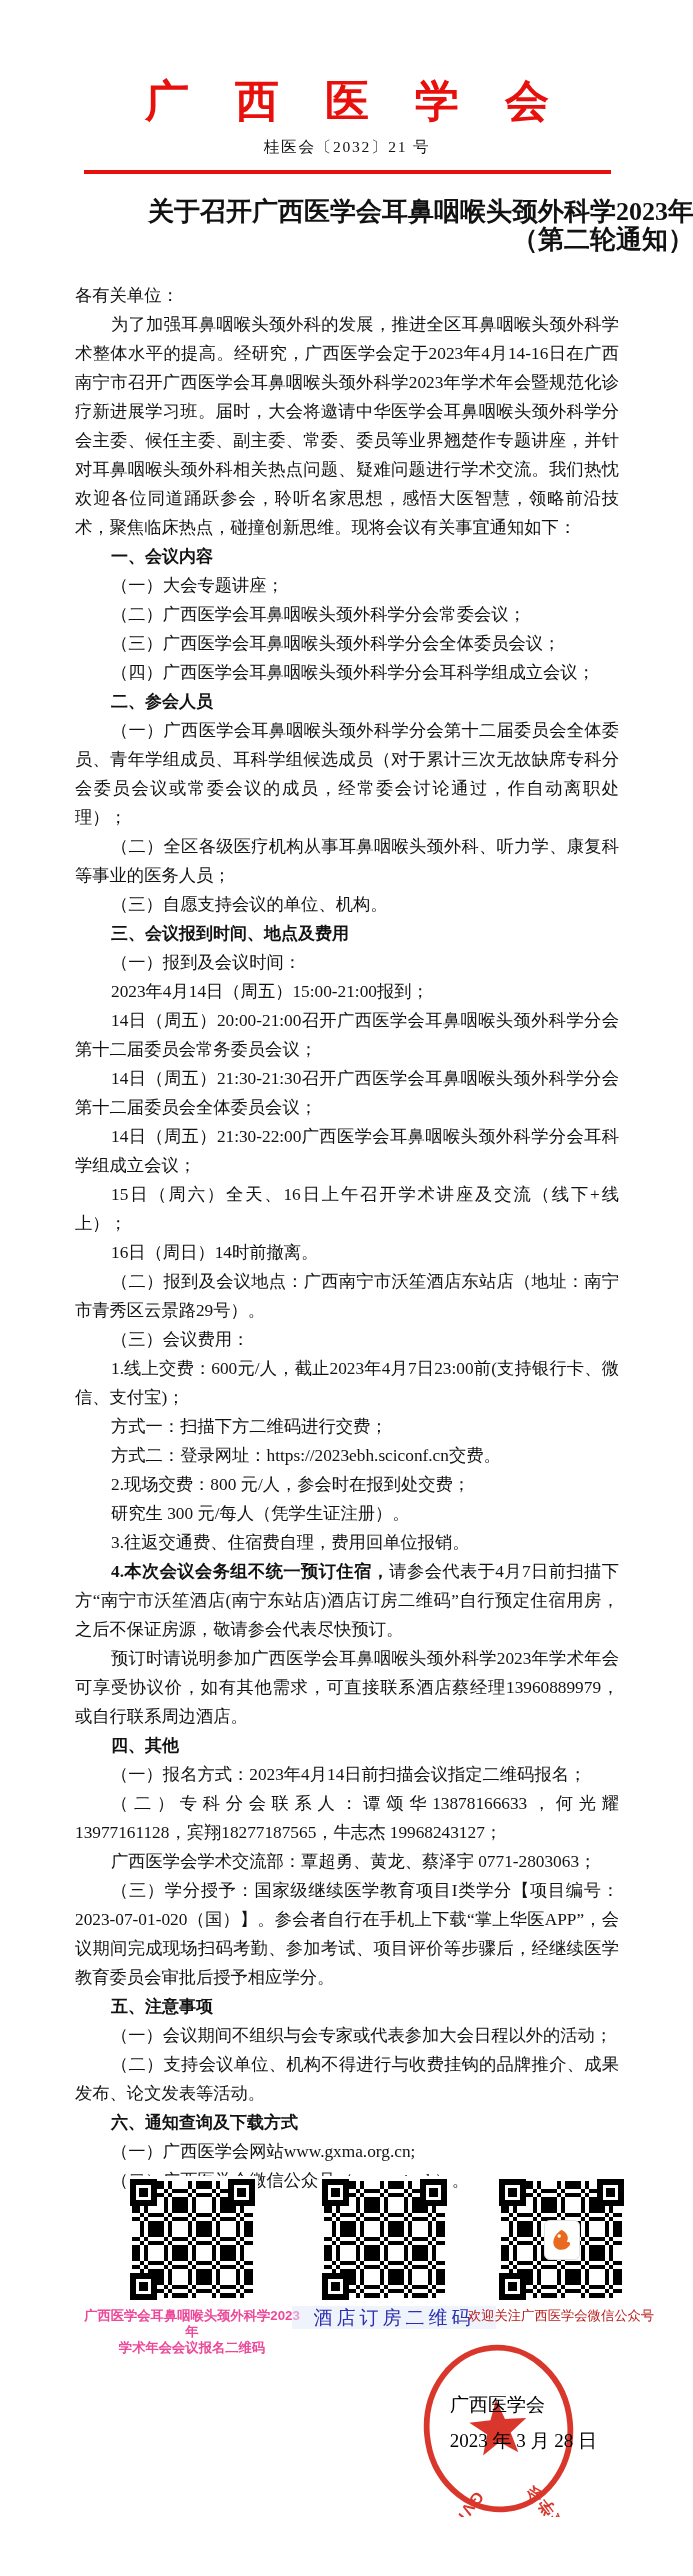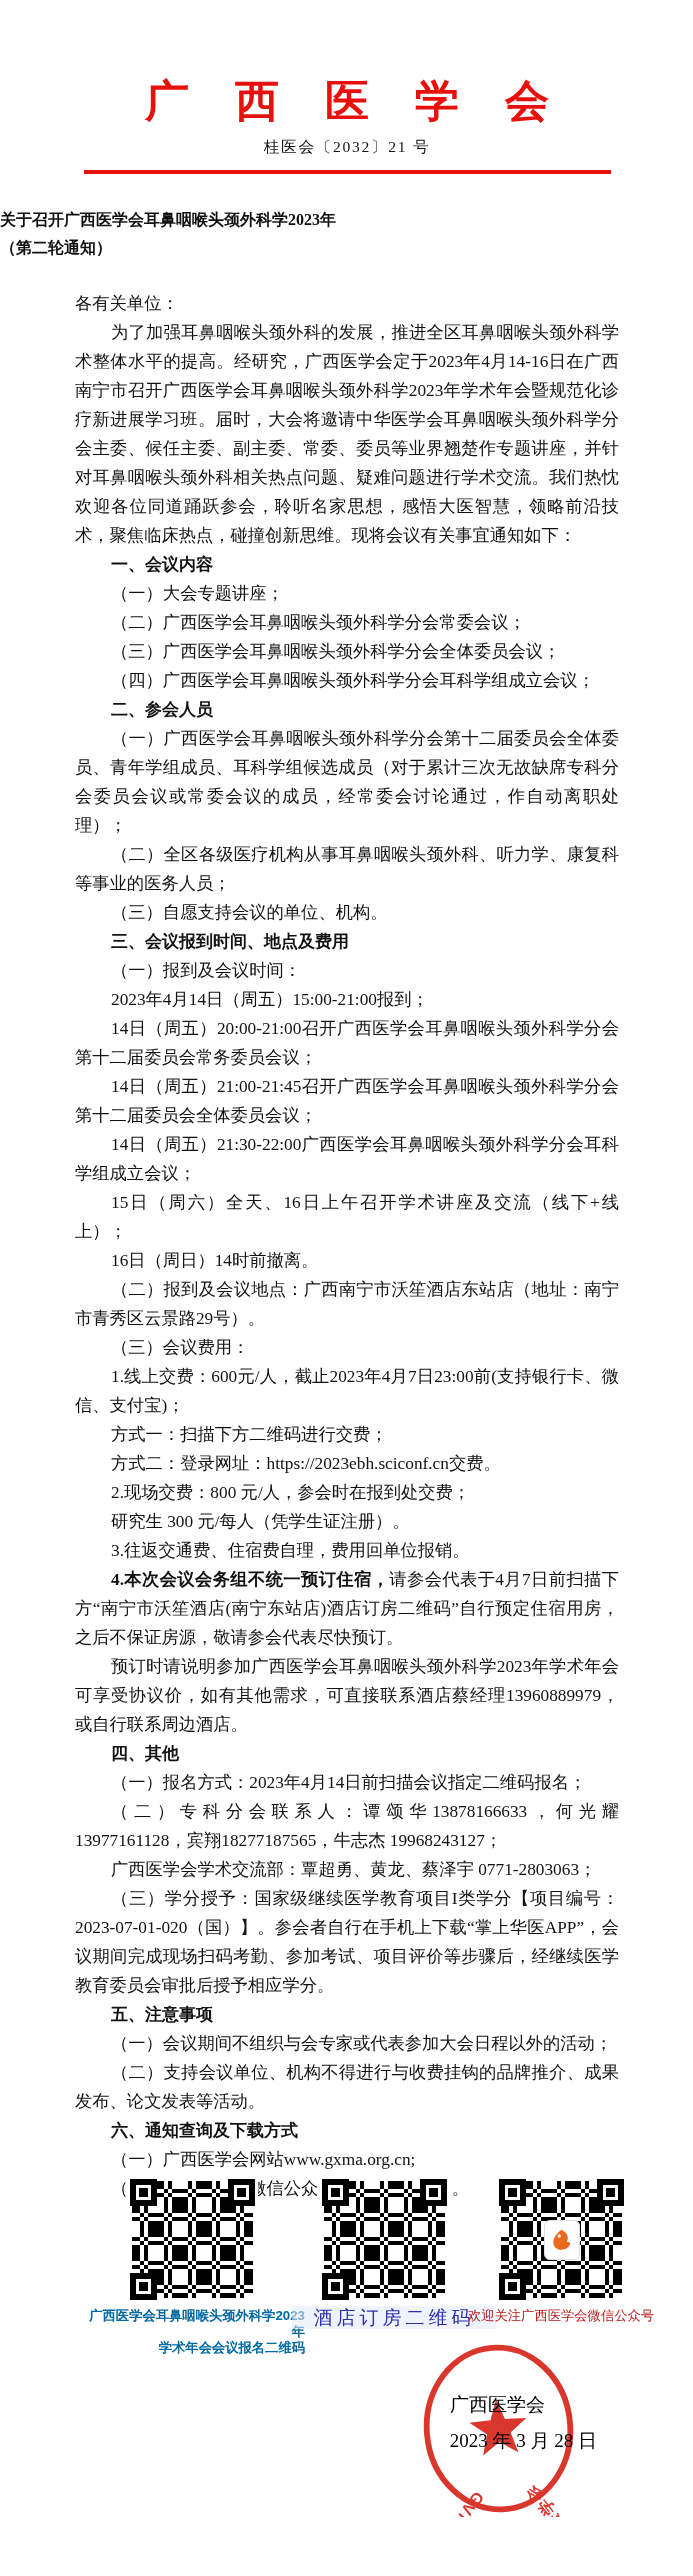--- a/index.html
+++ b/index.html
@@ -31,24 +31,24 @@
     letter-spacing:1.7px;
     line-height:19.7px;
   }
   .red-rule{
     width:527px;
     height:4px;
     background:#e8100c;
     margin:14px auto 0 auto;
   }
   .doc-title{
-    margin-top:32px;
-    text-align:left;
+    margin-top:24px;
+    text-align:right;
     font-weight:bold;
-    font-size:16px;
+    font-size:26px;
     line-height:28px;
   }
   
   .body-text{
     width:544px;
     margin:26.6px auto 0 auto;
     font-size:17.3px;
     line-height:29px;
     text-align:justify;
   }
@@ -136,21 +136,21 @@
         <div class="para">（三）广西医学会耳鼻咽喉头颈外科学分会全体委员会议；</div>
         <div class="para">（四）广西医学会耳鼻咽喉头颈外科学分会耳科学组成立会议；</div>
         <div class="para heading">二、参会人员</div>
         <div class="para">（一）广西医学会耳鼻咽喉头颈外科学分会第十二届委员会全体委员、青年学组成员、耳科学组候选成员（对于累计三次无故缺席专科分会委员会议或常委会议的成员，经常委会讨论通过，作自动离职处理）；</div>
         <div class="para">（二）全区各级医疗机构从事耳鼻咽喉头颈外科、听力学、康复科等事业的医务人员；</div>
         <div class="para">（三）自愿支持会议的单位、机构。</div>
         <div class="para heading">三、会议报到时间、地点及费用</div>
         <div class="para">（一）报到及会议时间：</div>
         <div class="para">2023年4月14日（周五）15:00-21:00报到；</div>
         <div class="para">14日（周五）20:00-21:00召开广西医学会耳鼻咽喉头颈外科学分会第十二届委员会常务委员会议；</div>
-        <div class="para">14日（周五）21:00-21:45召开广西医学会耳鼻咽喉头颈外科学分会第十二届委员会全体委员会议；</div>
+        <div class="para">14日（周五）21:30-21:30召开广西医学会耳鼻咽喉头颈外科学分会第十二届委员会全体委员会议；</div>
         <div class="para">14日（周五）21:30-22:00广西医学会耳鼻咽喉头颈外科学分会耳科学组成立会议；</div>
         <div class="para">15日（周六）全天、16日上午召开学术讲座及交流（线下+线上）；</div>
         <div class="para">16日（周日）14时前撤离。</div>
         <div class="para">（二）报到及会议地点：广西南宁市沃笙酒店东站店（地址：南宁市青秀区云景路29号）。</div>
         <div class="para">（三）会议费用：</div>
         <div class="para">1.线上交费：600元/人，截止2023年4月7日23:00前(支持银行卡、微信、支付宝)；</div>
         <div class="para">方式一：扫描下方二维码进行交费；</div>
         <div class="para">方式二：登录网址：https://2023ebh.sciconf.cn交费。</div>
         <div class="para">2.现场交费：800 元/人，参会时在报到处交费；</div>
         <div class="para">研究生 300 元/每人（凭学生证注册）。</div>
@@ -192,21 +192,21 @@
       <span class="finder f-bl"></span>
       <span class="qr-logo">
         <svg width="21" height="24" viewBox="0 0 36 42" aria-hidden="true">
           <path d="M18 3 C28 8 32 17 27 25 C33 23 35 28 31 32 C24 41 9 40 5 31 C1 22 7 10 18 3 Z" fill="#e96a1e"></path>
           <circle cx="14" cy="14" r="3" fill="#fff"></circle>
         </svg>
       </span>
     </div>
   </div>
 
-  <div class="qr-caption-reg" style="color: #0369a1; text-align: right;">广西医学会耳鼻咽喉头颈外科学2023年
+  <div class="qr-caption-reg" style="color: #ec4899;">广西医学会耳鼻咽喉头颈外科学2023年
 学术年会会议报名二维码</div>
   <div class="qr-caption-hotel" style="color: rgb(43, 47, 176);">酒店订房二维码</div>
   <div class="qr-caption-wechat" style="color: #b91c1c;">欢迎关注广西医学会微信公众号</div>
 
   <div class="sig-org">广西医学会</div>
   <div class="sig-date">2023 年 3 月 28 日</div>
 
   <div class="seal">
     <svg width="169" height="177" viewBox="0 0 292 306" aria-hidden="true">
       <g transform="rotate(-5 146 153)">

